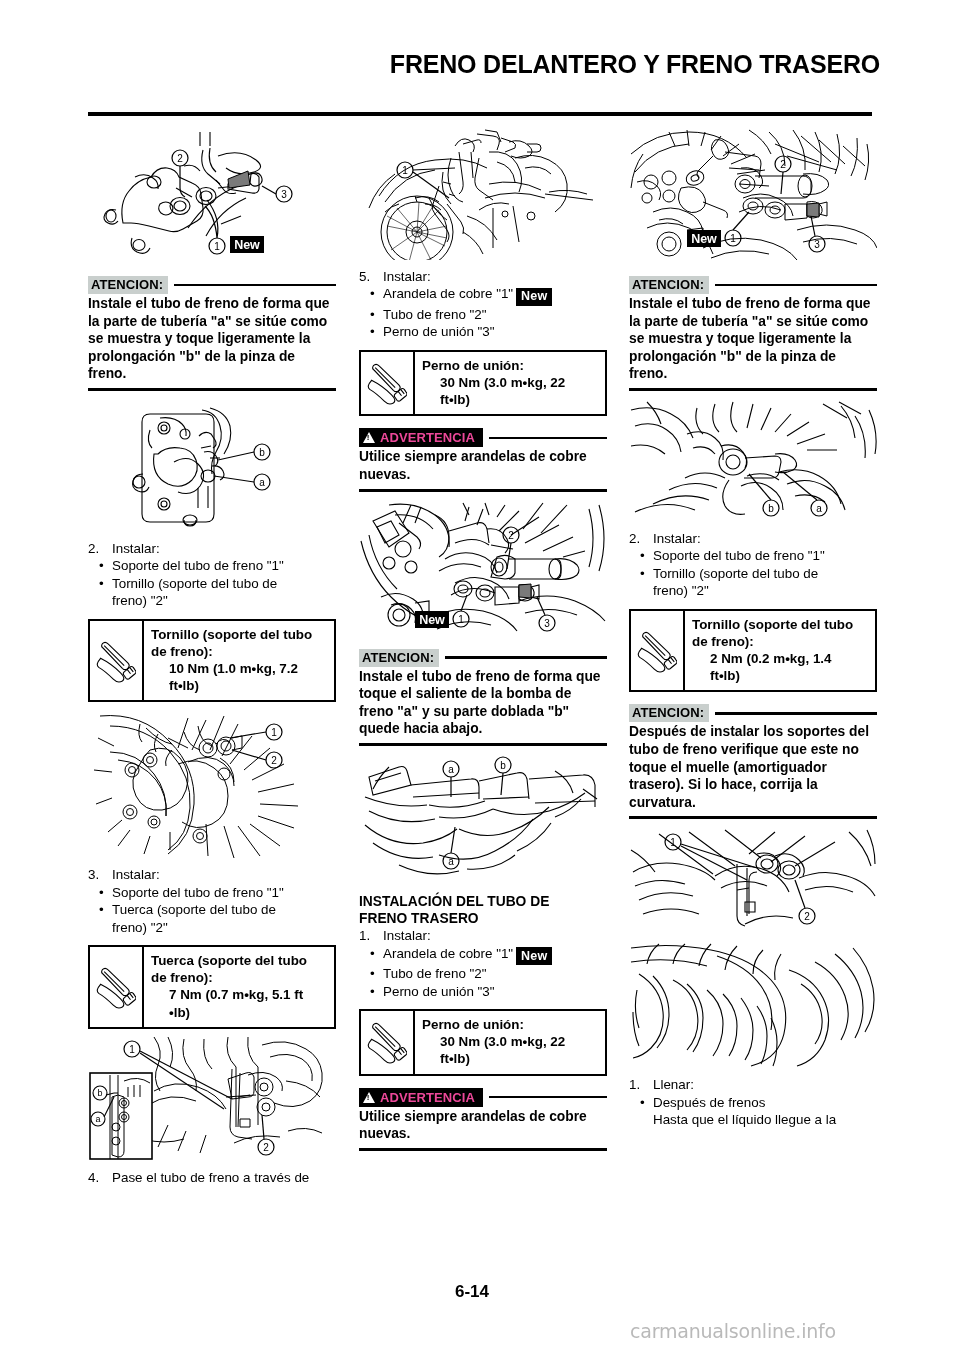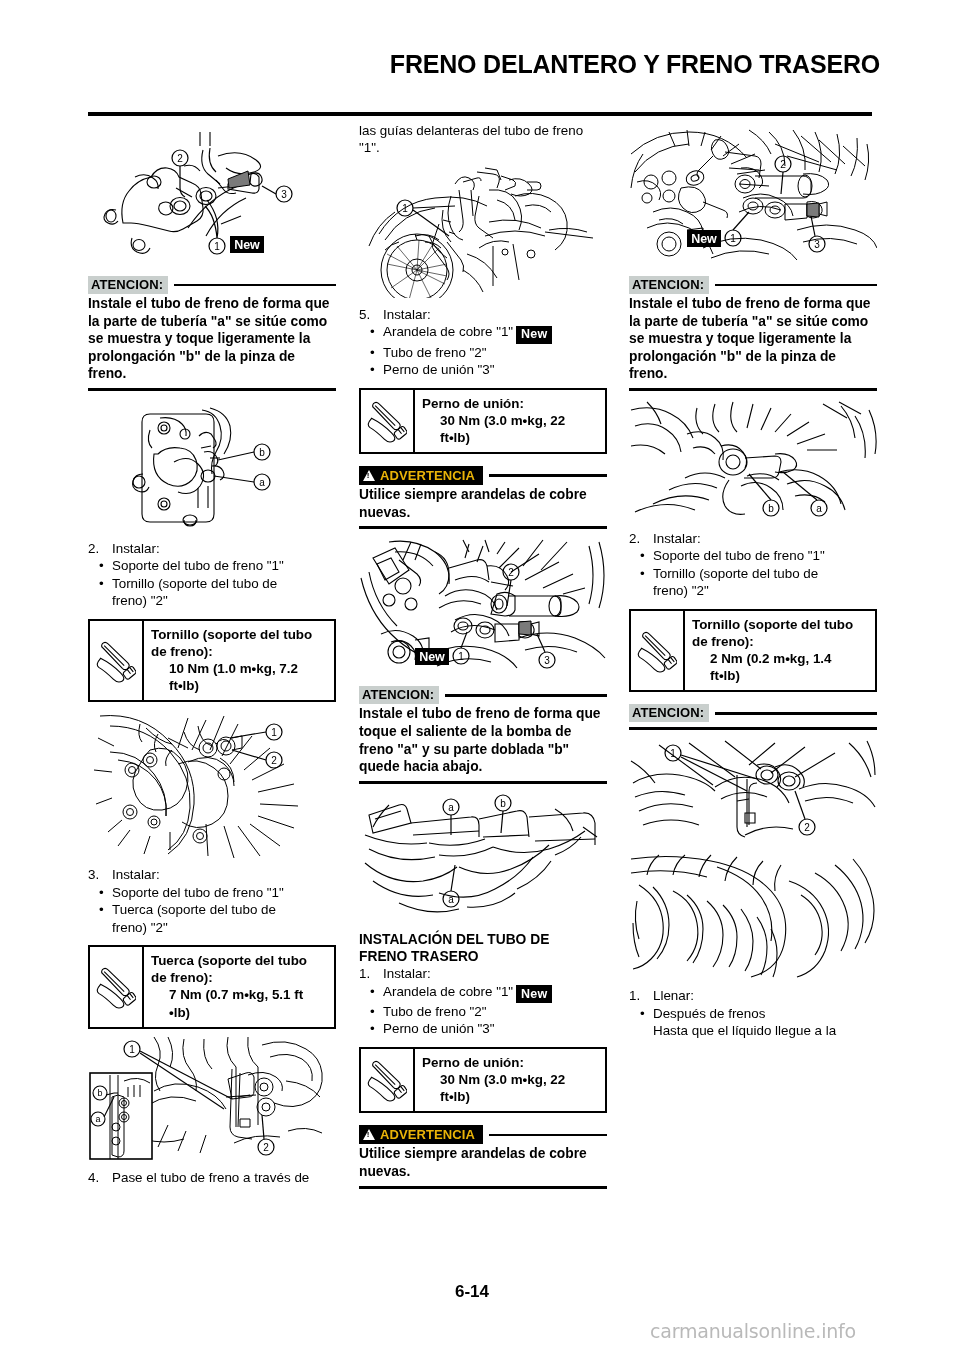--- a/index.html
+++ b/index.html
@@ -1,21 +1,21 @@
 <!DOCTYPE html>
 <html><head>
 <meta charset="utf-8">
 <style>
   html,body{margin:0;padding:0;}
   body{
     width:960px;height:1358px;background:#ffffff;
     font-family:"Liberation Sans", sans-serif;
     color:#000;position:relative;overflow:hidden;
   }
-  .page{position:relative;width:912px;height:1358px;padding-left:20px;}
+  .page{position:relative;width:912px;height:1358px;}
 
   
   .page-title{
     position:absolute;left:0;top:50px;width:880px;
     text-align:right;font-size:25px;font-weight:bold;
     letter-spacing:-0.2px;
   }
   .header-rule{
     position:absolute;left:88px;top:112px;width:784px;height:4px;
     background:#000;
@@ -41,21 +41,21 @@
   .bullet .dot{width:13px;flex:0 0 13px;}
   .bullet .btxt{flex:1;}
   .cont{padding-left:24px;font-size:13.4px;line-height:17.4px;}
 
   
   .notice-head{display:flex;align-items:center;margin-bottom:1px;}
   .notice-label{
     font-size:13px;font-weight:bold;padding:1px 5px 2px 3px;
     background:#c9cfcd;white-space:nowrap;letter-spacing:0.1px;
   }
-  .notice-label.warn{background:#000;color:#eab308;padding:2px 8px 2px 4px;display:flex;align-items:center;gap:5px;}
+  .notice-label.warn{background:#000;color:#ec4899;padding:2px 8px 2px 4px;display:flex;align-items:center;gap:5px;}
   .notice-label.plain{background:transparent;padding:0 5px 0 0;}
   .warn-tri{display:inline-block;width:0;height:0;
     border-left:6px solid transparent;border-right:6px solid transparent;
     border-bottom:11px solid #fff;position:relative;}
   .warn-tri::after{content:"!";position:absolute;left:-2.2px;top:2px;color:#000;
     font-size:8px;font-weight:bold;line-height:8px;}
   .notice-rule{flex:1;height:2.6px;background:#000;margin-left:6px;}
   .notice-body{font-size:13.8px;line-height:17.6px;font-weight:bold;}
   .notice-body.reg{font-weight:normal;}
   .notice-bottom{height:3px;background:#000;margin-top:5px;}
@@ -406,21 +406,20 @@
       </div>
 
       <div class="step">
         <span class="num">4.</span>
         <span class="body">Pase el tubo de freno a través de</span>
       </div>
     </div>
 
     <div class="col col2">
 
-      <div class="txt blk">las guías delanteras del tubo de freno "1".</div>
 
       <div class="fig">
         <svg viewBox="0 0 248 132">
           <g fill="none" stroke="#000" stroke-width="1">
             <circle cx="58" cy="104" r="36"></circle>
             <circle cx="58" cy="104" r="30"></circle>
             <circle cx="58" cy="104" r="11"></circle>
             <circle cx="58" cy="104" r="5"></circle>
             <g stroke-width="0.6">
               <path d="M58 104 l22 -22 M58 104 l30 -6 M58 104 l28 14 M58 104 l14 28 M58 104 l-8 30
@@ -879,20 +878,21 @@
           <div class="indent">2 Nm (0.2 m•kg, 1.4</div>
           <div class="indent">ft•lb)</div>
         </div>
       </div>
 
       <div class="blk" style="margin-top:12px;">
         <div class="notice-head">
           <span class="notice-label">ATENCION:</span>
           <span class="notice-rule"></span>
         </div>
+        <div class="notice-body">Después de instalar los soportes del tubo de freno verifique que este no toque el muelle (amortiguador trasero). Si lo hace, corrija la curvatura.</div>
         <div class="notice-bottom"></div>
       </div>
 
       <div class="fig">
         <svg viewBox="0 0 248 104">
           <g fill="none" stroke="#000" stroke-width="1.1">
             <path d="M30 6 l54 40 M60 4 l46 34 M96 2 l36 28"></path>
             <path d="M146 4 l-26 22 M176 8 l-34 26 M206 14 l-40 24"></path>
             <path d="M86 48 q20 -14 44 -8 q22 6 30 24"></path>
             <path d="M92 60 q22 -12 46 -2"></path>

